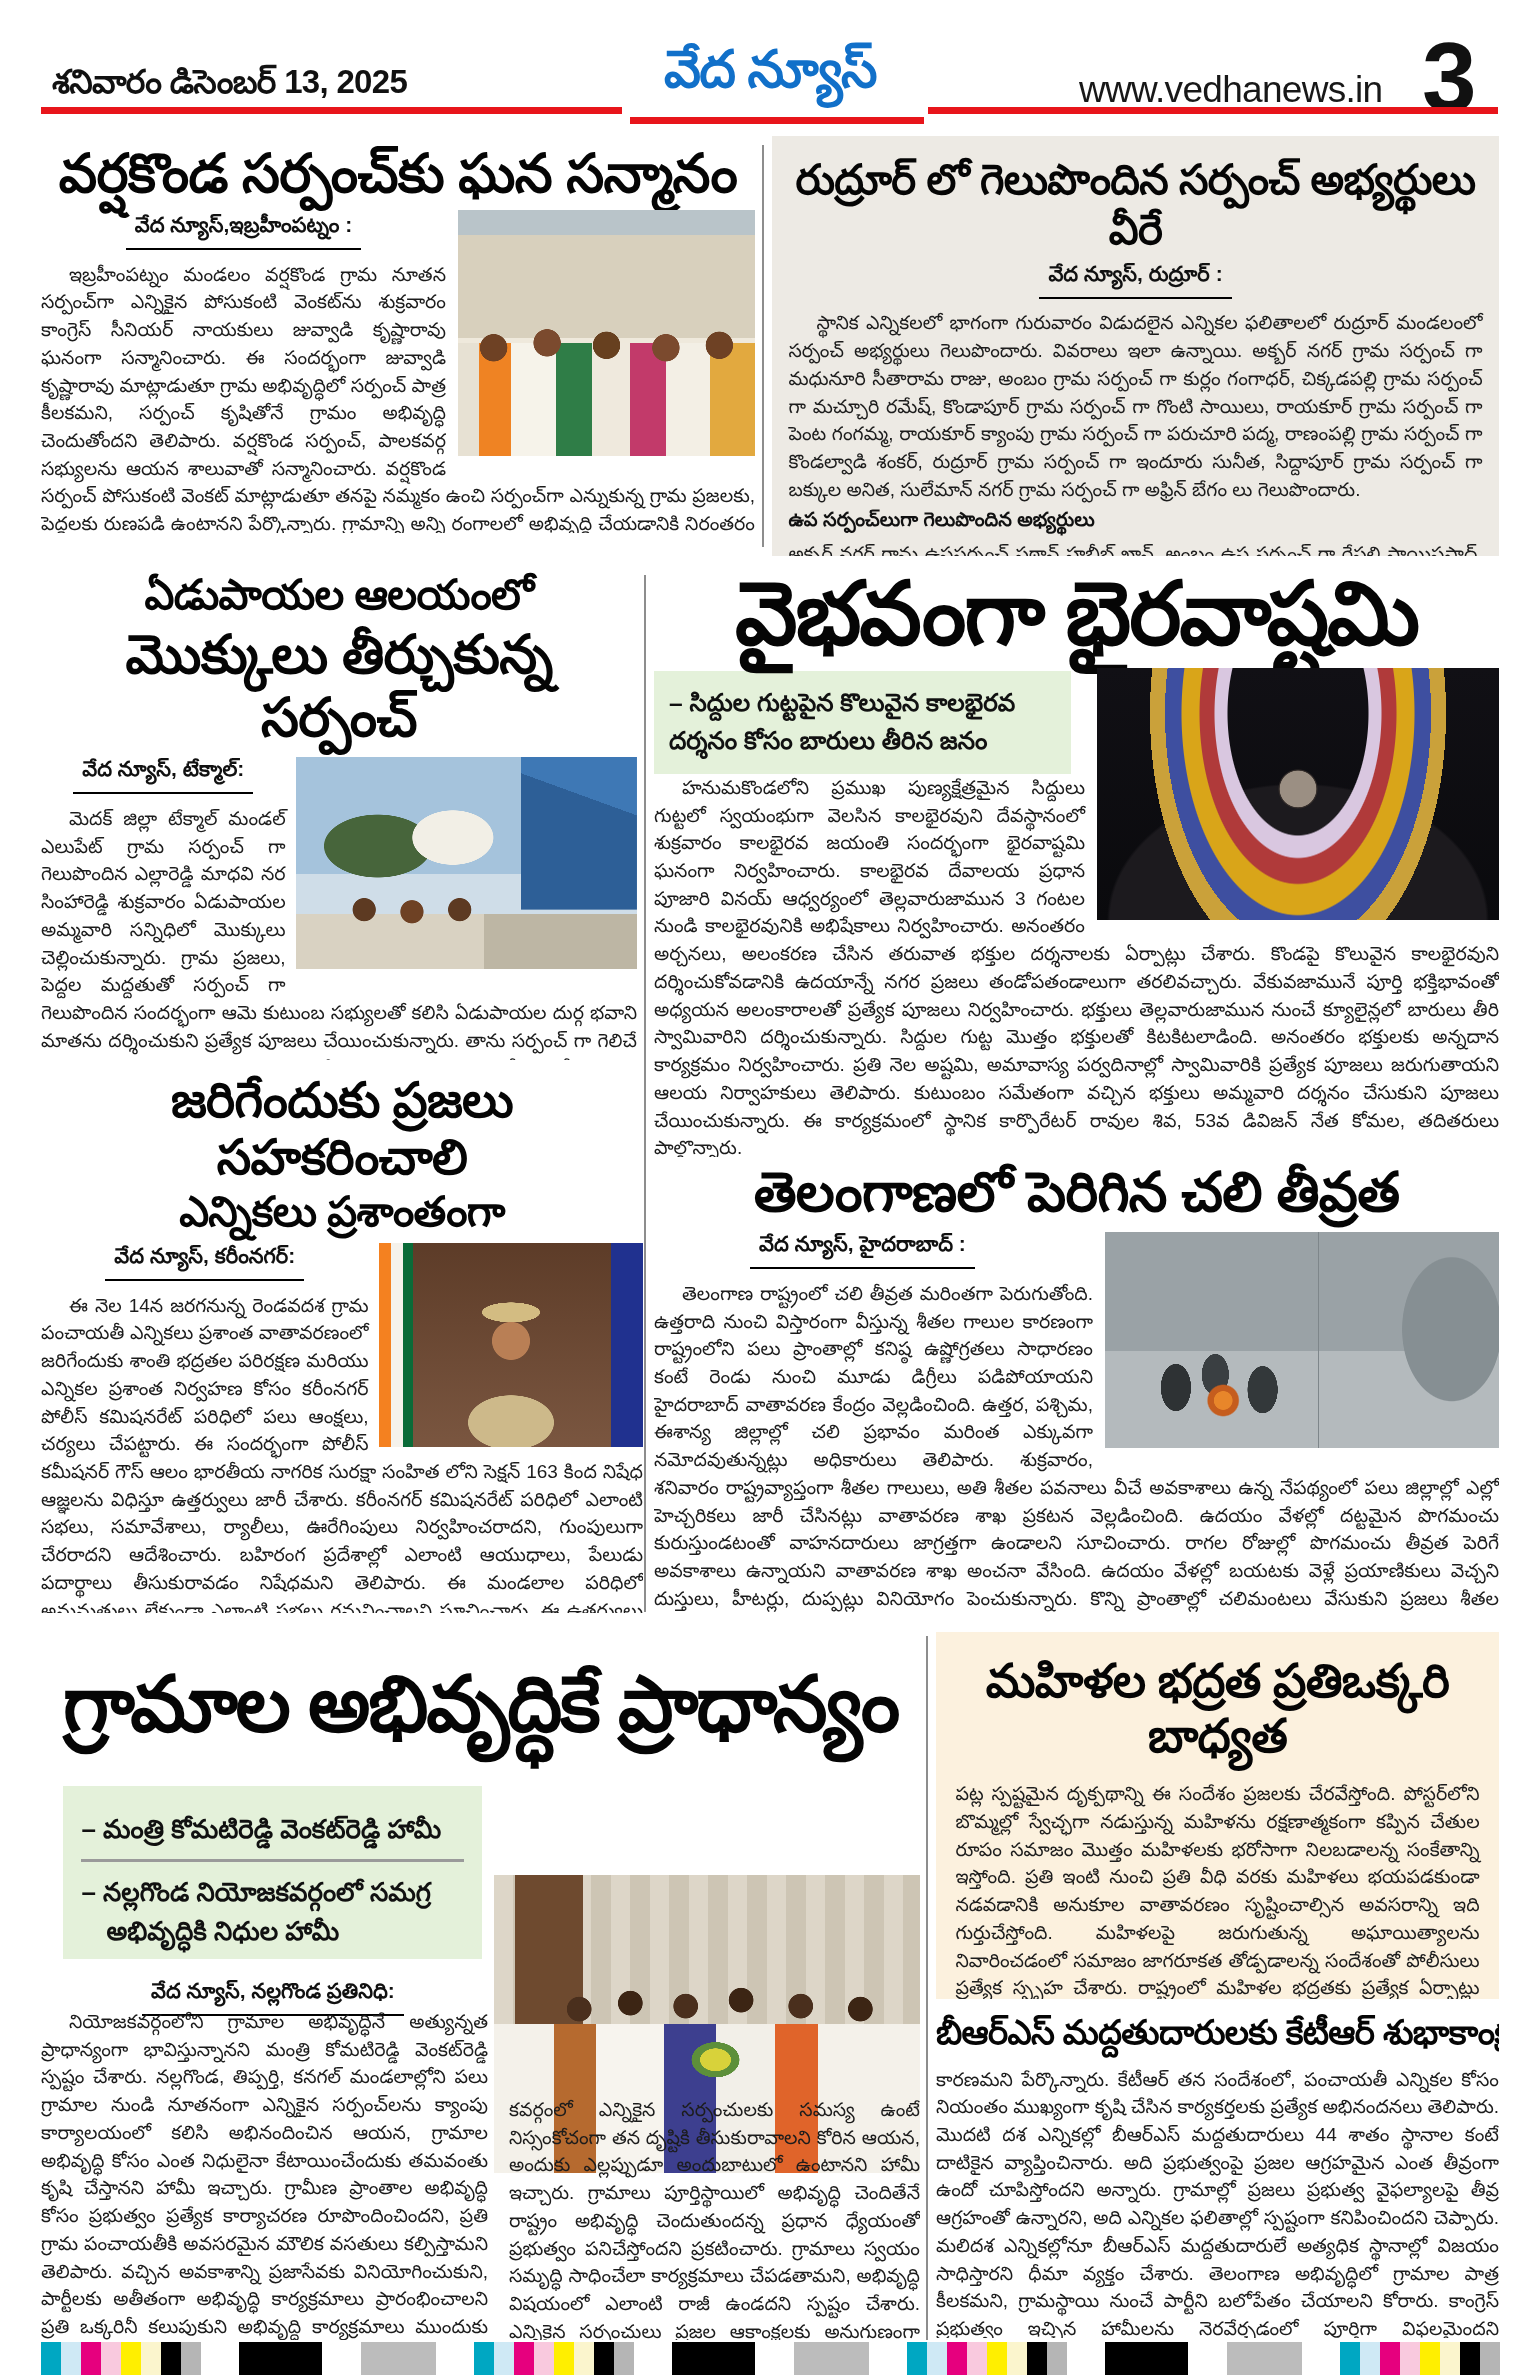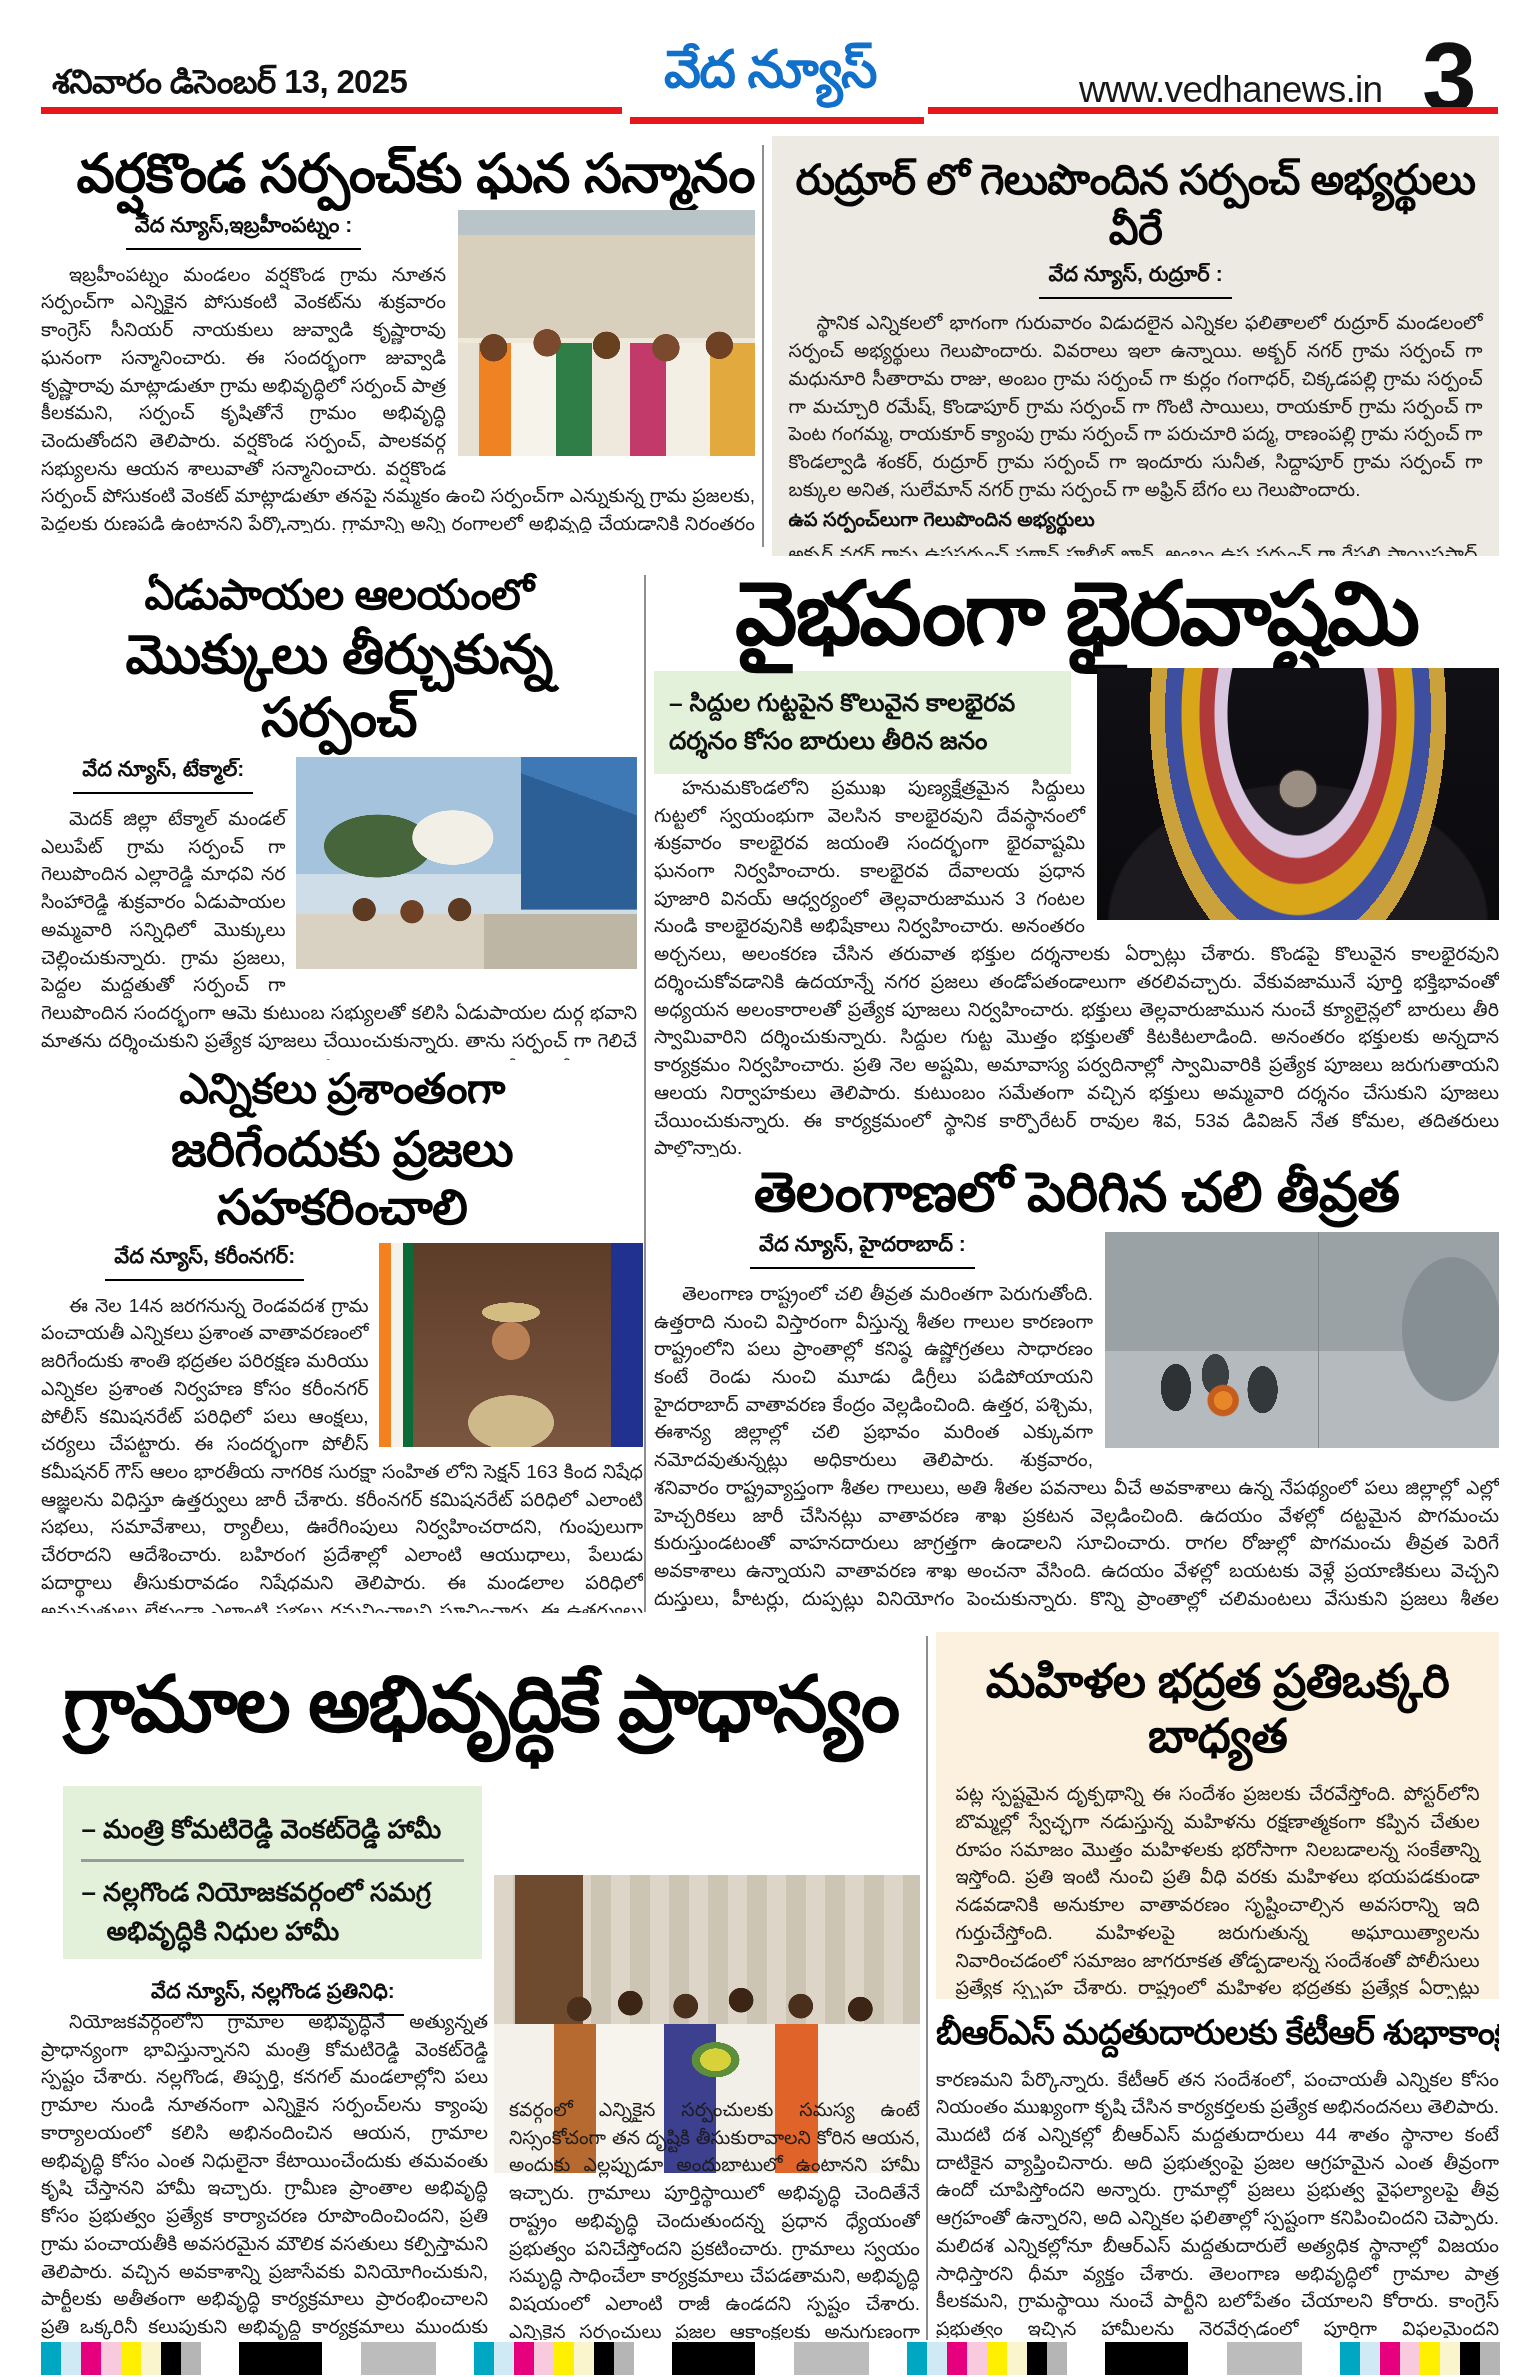--- a/index.html
+++ b/index.html
@@ -20,21 +20,21 @@
   
   #hdr-date{left:52px;top:63px;font-size:33px;font-weight:bold;letter-spacing:-0.7px;}
   #hdr-logo{left:617px;top:39px;width:306px;font-size:52px;font-weight:bold;color:#1170c9;text-align:center;letter-spacing:-1.5px;}
   #hdr-url{left:1079px;top:69px;font-size:37px;color:#181818;letter-spacing:-0.7px;}
   #hdr-page{left:1422px;top:21px;font-size:98px;font-weight:bold;letter-spacing:-1.5px;}
   #rule-l{left:41px;top:107px;width:581px;}
   #rule-r{left:928px;top:107px;width:570px;}
   #rule-logo{left:630px;top:117px;width:294px;}
   
   #art1{left:41px;top:142px;width:714px;height:391px;}
-  #art1 .hl{font-size:54px;text-align:right;}
+  #art1 .hl{font-size:54px;}
   #art1 .photo{width:297px;height:246px;margin:4.5px 0 9px 12px;}
   
   #art2{left:772px;top:136px;width:727px;height:420px;background:#edeae4;padding:13.4px 16.4px;box-sizing:border-box;}
   #art2 .hl{font-size:42px;margin-top:6px;}
   #vrule1{left:762px;top:145px;height:402px;}
   
   #art3{left:41px;top:570px;width:596px;height:490px;}
   #art3 .h1{font-size:42px;}
   #art3 .h2{font-size:54px;margin-top:3px;}
   #art3 .photo{width:341px;height:212px;margin:7.5px 0 9px 10.4px;}
@@ -170,22 +170,22 @@
 
   <div class="abs clip" id="art3">
     <div class="hl h1">ఏడుపాయల ఆలయంలో</div>
     <div class="hl h2">మొక్కులు తీర్చుకున్న సర్పంచ్</div>
     <div class="photo fl-r" id="ph3"></div>
     <div class="byline"><span>వేద న్యూస్, టేక్మాల్:</span></div>
     <div class="bodytxt indent">మెదక్ జిల్లా టేక్మాల్ మండల్ ఎలుపేట్ గ్రామ సర్పంచ్ గా గెలుపొందిన ఎల్లారెడ్డి మాధవి నర సింహారెడ్డి శుక్రవారం ఏడుపాయల అమ్మవారి సన్నిధిలో మొక్కులు చెల్లించుకున్నారు. గ్రామ ప్రజలు, పెద్దల మద్దతుతో సర్పంచ్ గా గెలుపొందిన సందర్భంగా ఆమె కుటుంబ సభ్యులతో కలిసి ఏడుపాయల దుర్గ భవాని మాతను దర్శించుకుని ప్రత్యేక పూజలు చేయించుకున్నారు. తాను సర్పంచ్ గా గెలిచే అవకాశం ఇచ్చిన గ్రామ ప్రజలకు రుణపడి ఉంటానని, గ్రామాభివృద్ధే తన ధ్యేయమని ఆమె తెలిపారు. తనపై నమ్మకం ఉంచి గెలిపించిన గ్రామ ప్రజలందరికీ కృతజ్ఞతలు తెలిపారు. ఈ కార్యక్రమంలో ఎల్లారెడ్డి అంజిరెడ్డి, మరియు శ్రీనివాస రెడ్డి, గోవర్ధన్ రెడ్డి, ఈర్లపల్లి యాదగిరి, బాలయ్య, రమేష్, ఆనంద్, సురేష్, వెంకటేష్ గౌడ్, సాయిలు, రాములు, సంజీవులు, నరేష్ గౌడ్, ప్రశాంత్ తదితరులు పాల్గొన్నారు.</div>
   </div>
 
   <div class="abs clip" id="art5">
+    <div class="hl h2">జరిగేందుకు ప్రజలు సహకరించాలి</div>
     <div class="hl h1">ఎన్నికలు ప్రశాంతంగా</div>
-    <div class="hl h2">జరిగేందుకు ప్రజలు సహకరించాలి</div>
     <div class="photo fl-r" id="ph-pol"></div>
     <div class="byline"><span>వేద న్యూస్, కరీంనగర్:</span></div>
     <div class="bodytxt indent">ఈ నెల 14న జరగనున్న రెండవదశ గ్రామ పంచాయతీ ఎన్నికలు ప్రశాంత వాతావరణంలో జరిగేందుకు శాంతి భద్రతల పరిరక్షణ మరియు ఎన్నికల ప్రశాంత నిర్వహణ కోసం కరీంనగర్ పోలీస్ కమిషనరేట్ పరిధిలో పలు ఆంక్షలు, చర్యలు చేపట్టారు. ఈ సందర్భంగా పోలీస్ కమీషనర్ గౌస్ ఆలం భారతీయ నాగరిక సురక్షా సంహిత లోని సెక్షన్ 163 కింద నిషేధ ఆజ్ఞలను విధిస్తూ ఉత్తర్వులు జారీ చేశారు. కరీంనగర్ కమిషనరేట్ పరిధిలో ఎలాంటి సభలు, సమావేశాలు, ర్యాలీలు, ఊరేగింపులు నిర్వహించరాదని, గుంపులుగా చేరరాదని ఆదేశించారు. బహిరంగ ప్రదేశాల్లో ఎలాంటి ఆయుధాలు, పేలుడు పదార్థాలు తీసుకురావడం నిషేధమని తెలిపారు. ఈ మండలాల పరిధిలో అనుమతులు లేకుండా ఎలాంటి సభలు గమనించాలని సూచించారు. ఈ ఉత్తర్వులు శుక్రవారం సాయంత్రం 5:00 గంటల నుండి ఈ నెల 14 అర్ధరాత్రి 11:59 గంటల వరకు అమలులో ఉంటాయని, ఉత్తర్వులను ఉల్లంఘించిన వారిపై చట్ట ప్రకారం కఠిన చర్యలు తీసుకుంటామని పోలీస్ కమిషనర్ హెచ్చరించారు. ఎన్నికల ప్రక్రియ ప్రశాంతంగా జరిగేందుకు ప్రజలు సహకరించాలని ఆయన కోరారు.</div>
   </div>
 
   <div class="abs vrule" id="vrule2"></div>
 
   <div class="abs clip" id="bhai">
     <div class="hl">వైభవంగా భైరవాష్టమి</div>
     <div class="photo fl-r" id="ph-deity"></div>

